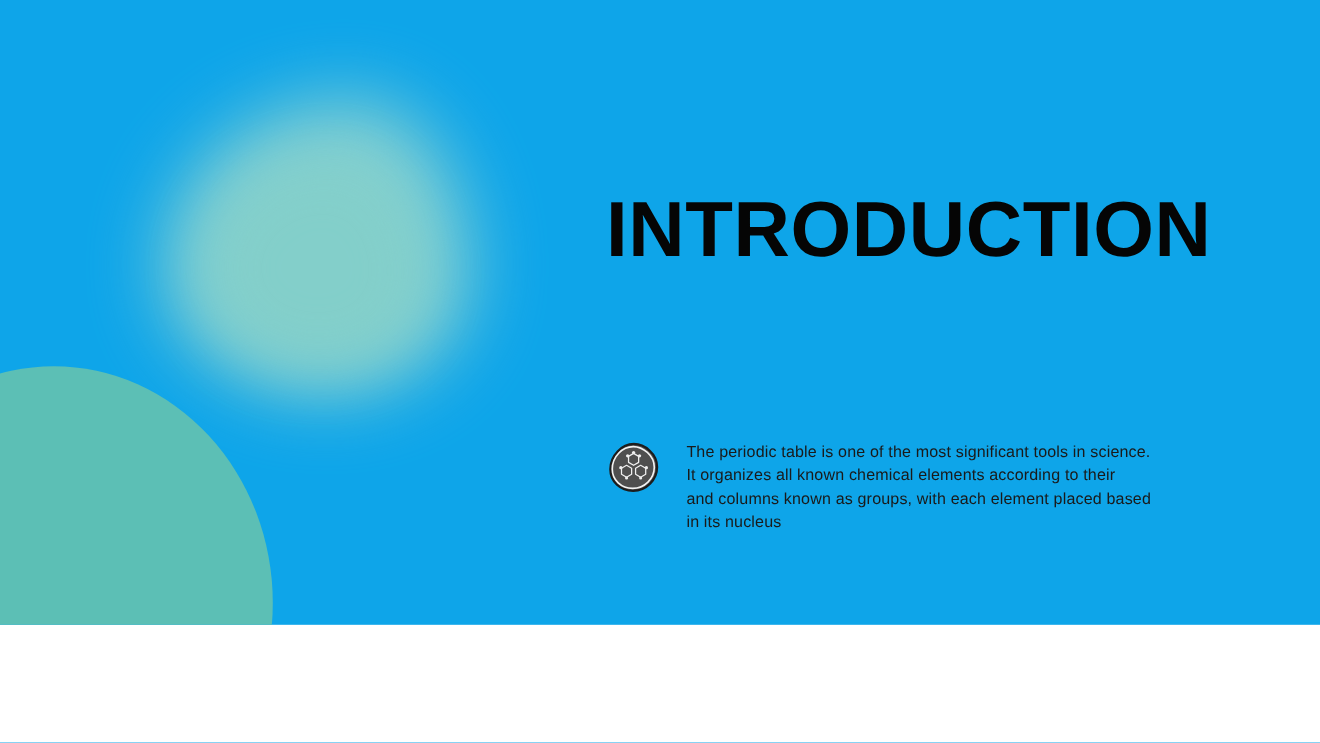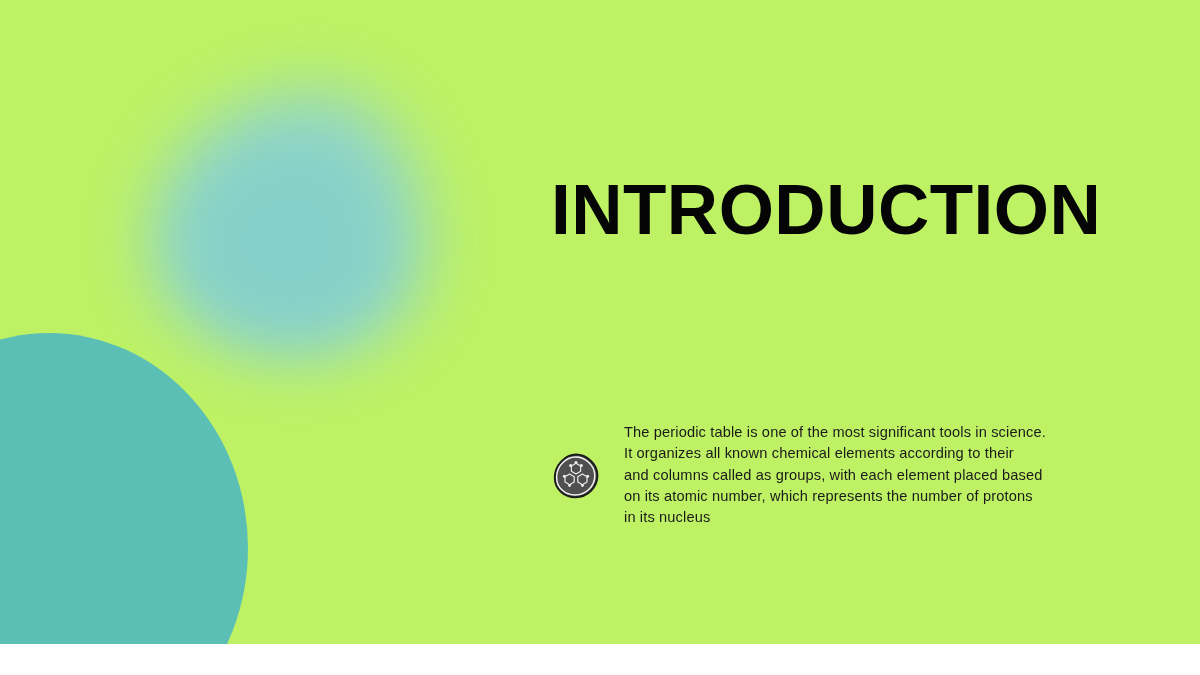--- a/index.html
+++ b/index.html
@@ -9,22 +9,22 @@
   body {
     width: 1200px;
     height: 675px;
     background: #ffffff;
     font-family: "Liberation Sans", sans-serif;
     overflow: hidden;
   }
   .slide {
     position: relative;
     width: 1200px;
-    height: 644px;
-    background: #bef264;
+    height: 568px;
+    background: #0ea5e9;
     overflow: hidden;
   }
 
   
   .blob-blur-wrap {
     position: absolute;
     left: 148px;
     top: 88px;
     width: 280px;
     height: 272px;
@@ -75,23 +75,22 @@
     color: #050505;
     white-space: nowrap;
   }
 
   .body-block {
     position: absolute;
     left: 553px;
     top: 401px;
     width: 570px;
     display: flex;
-    align-items: center;
+    align-items: flex-start;
     gap: 25px;
-    margin-top: 21px;
   }
 
   .molecule-badge {
     flex: 0 0 auto;
     width: 46px;
     height: 46px;
     position: relative;
     margin-top: 1px;
   }
   .molecule-badge svg {
@@ -147,20 +146,19 @@
           <circle cx="34.6" cy="23.2" r="1.5"></circle>
           <circle cx="16.6" cy="32.6" r="1.4"></circle>
           <circle cx="29.4" cy="32.6" r="1.4"></circle>
         </g>
       </svg>
     </div>
 
     <p class="body-text">
       <span class="ln">The periodic table is one of the most significant tools in science.</span>
       <span class="ln">It organizes all known chemical elements according to their</span>
-      <span class="ln">and columns called as groups, with each element placed based</span>
-      <span class="ln">on its atomic number, which represents the number of protons</span>
+      <span class="ln">and columns known as groups, with each element placed based</span>
       <span class="ln">in its nucleus</span>
     </p>
 
   </div>
 
 </div>
 
 </body></html>

